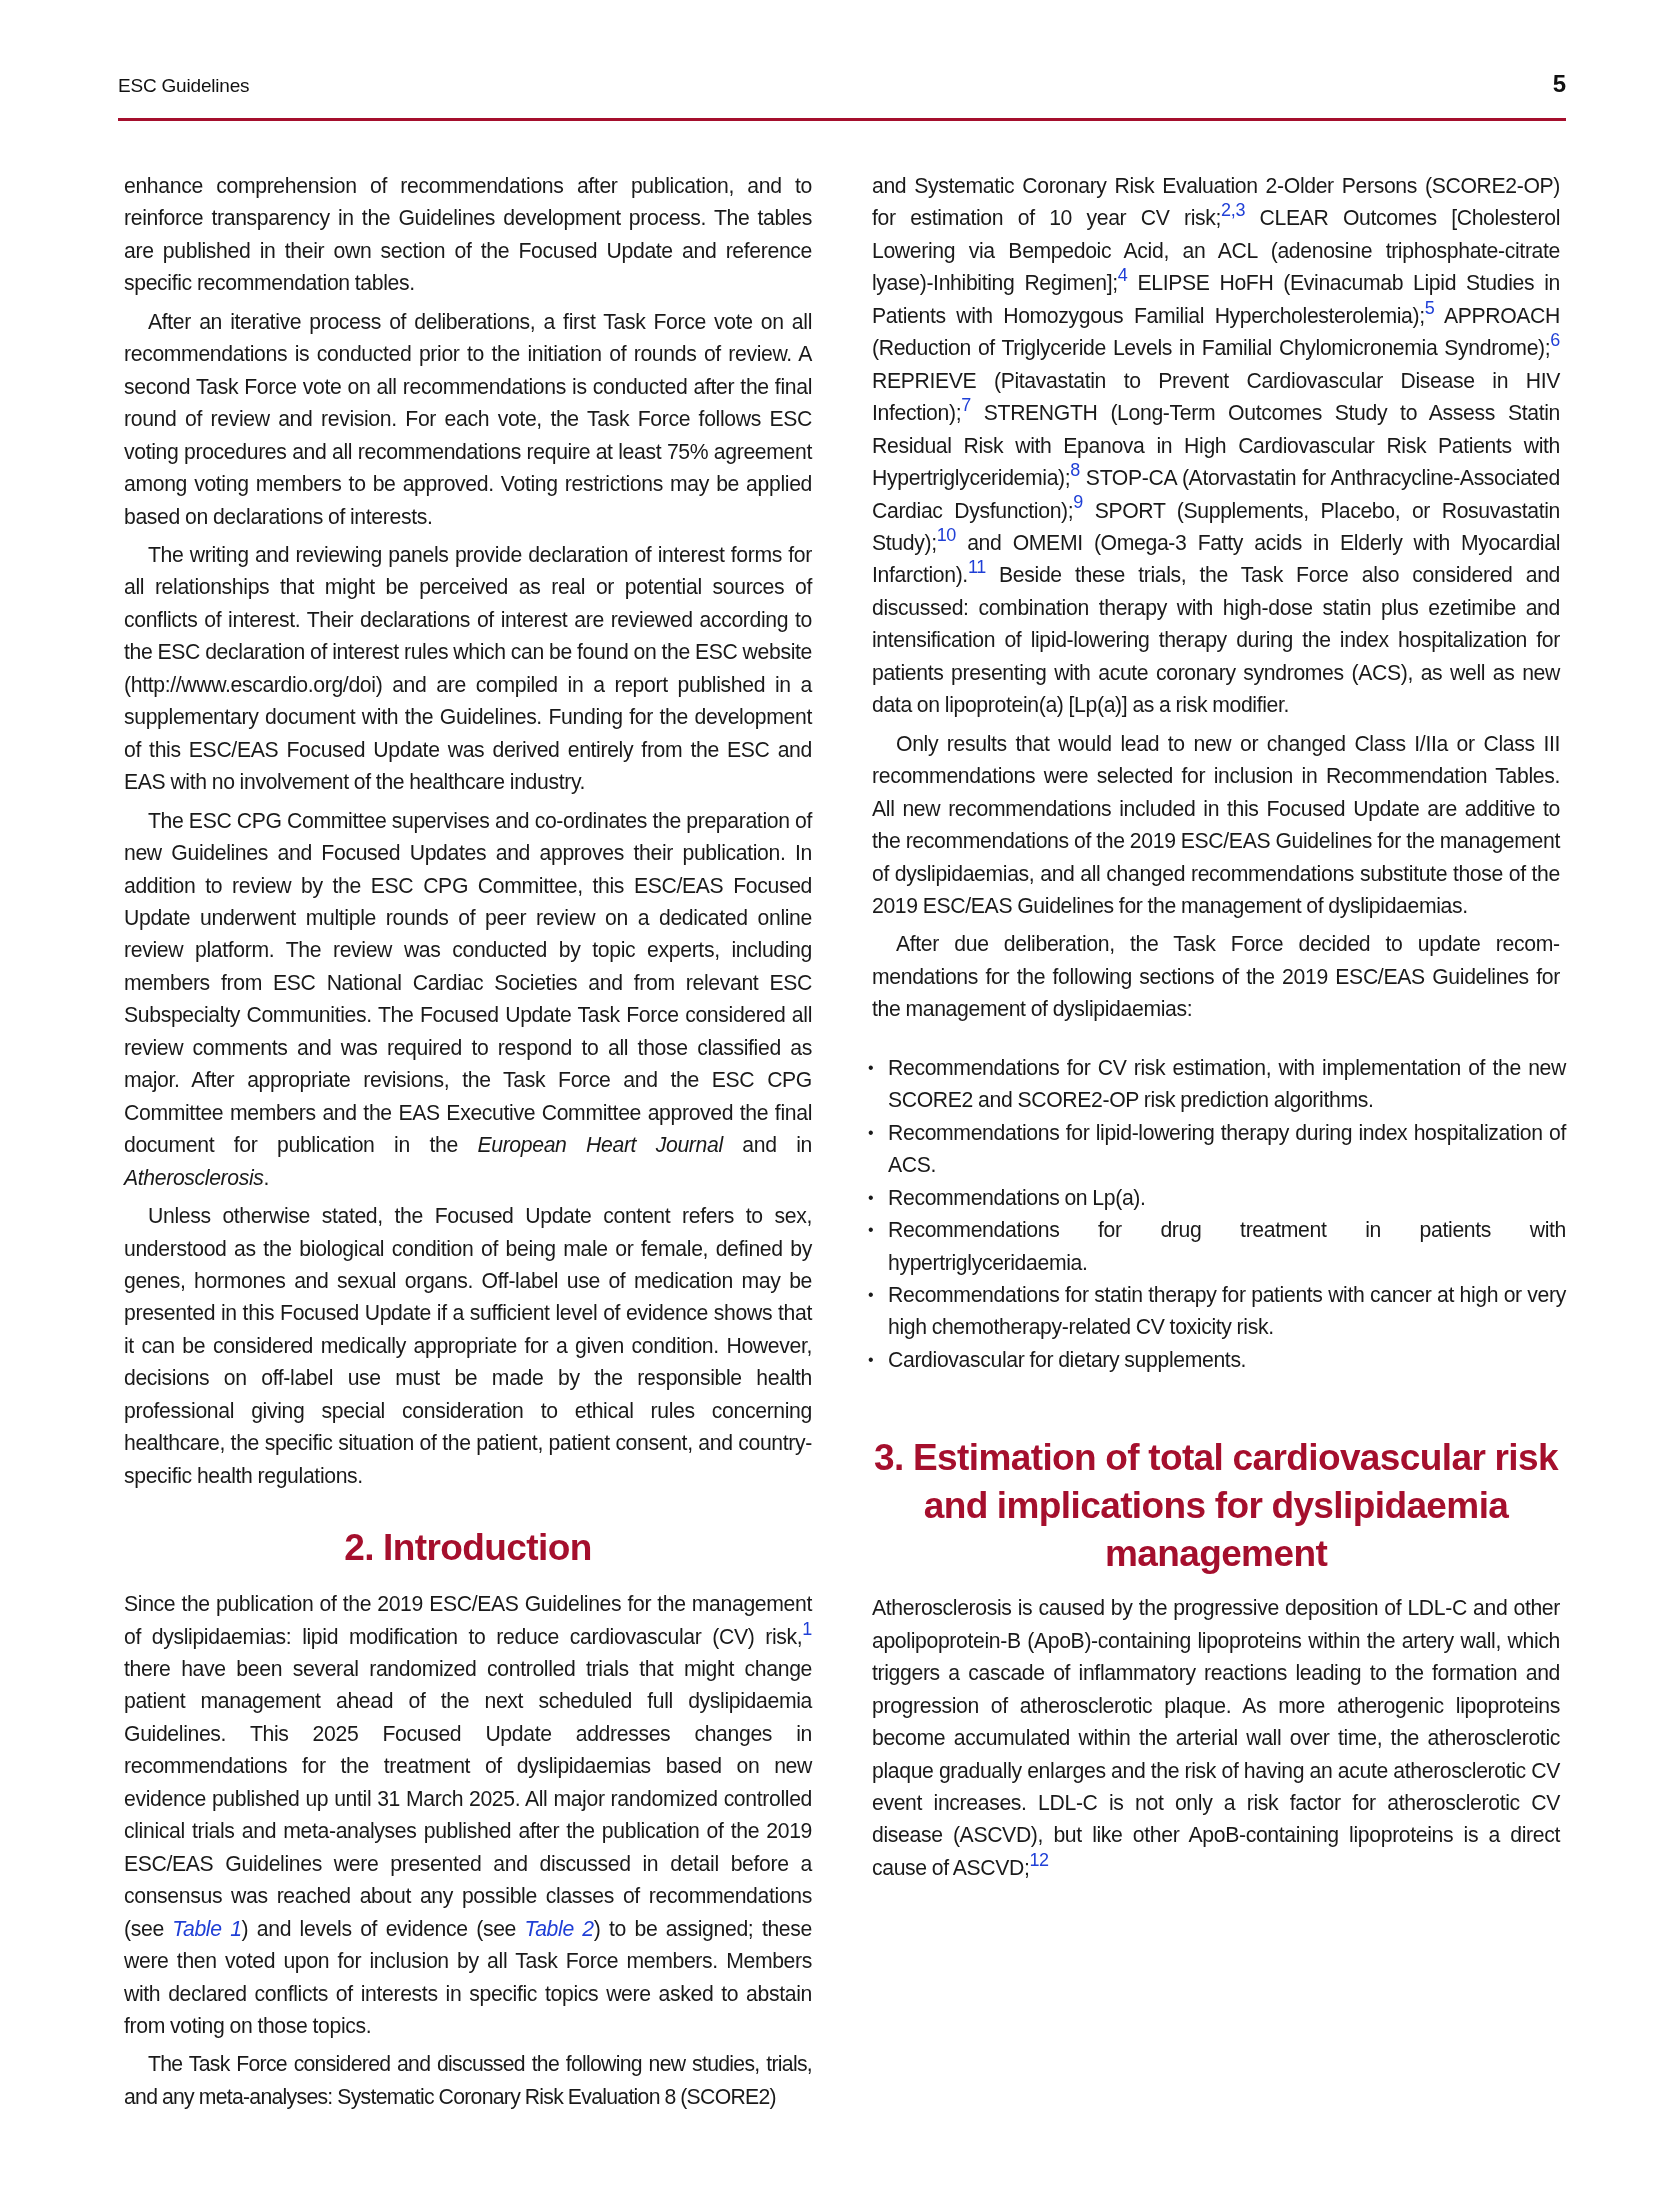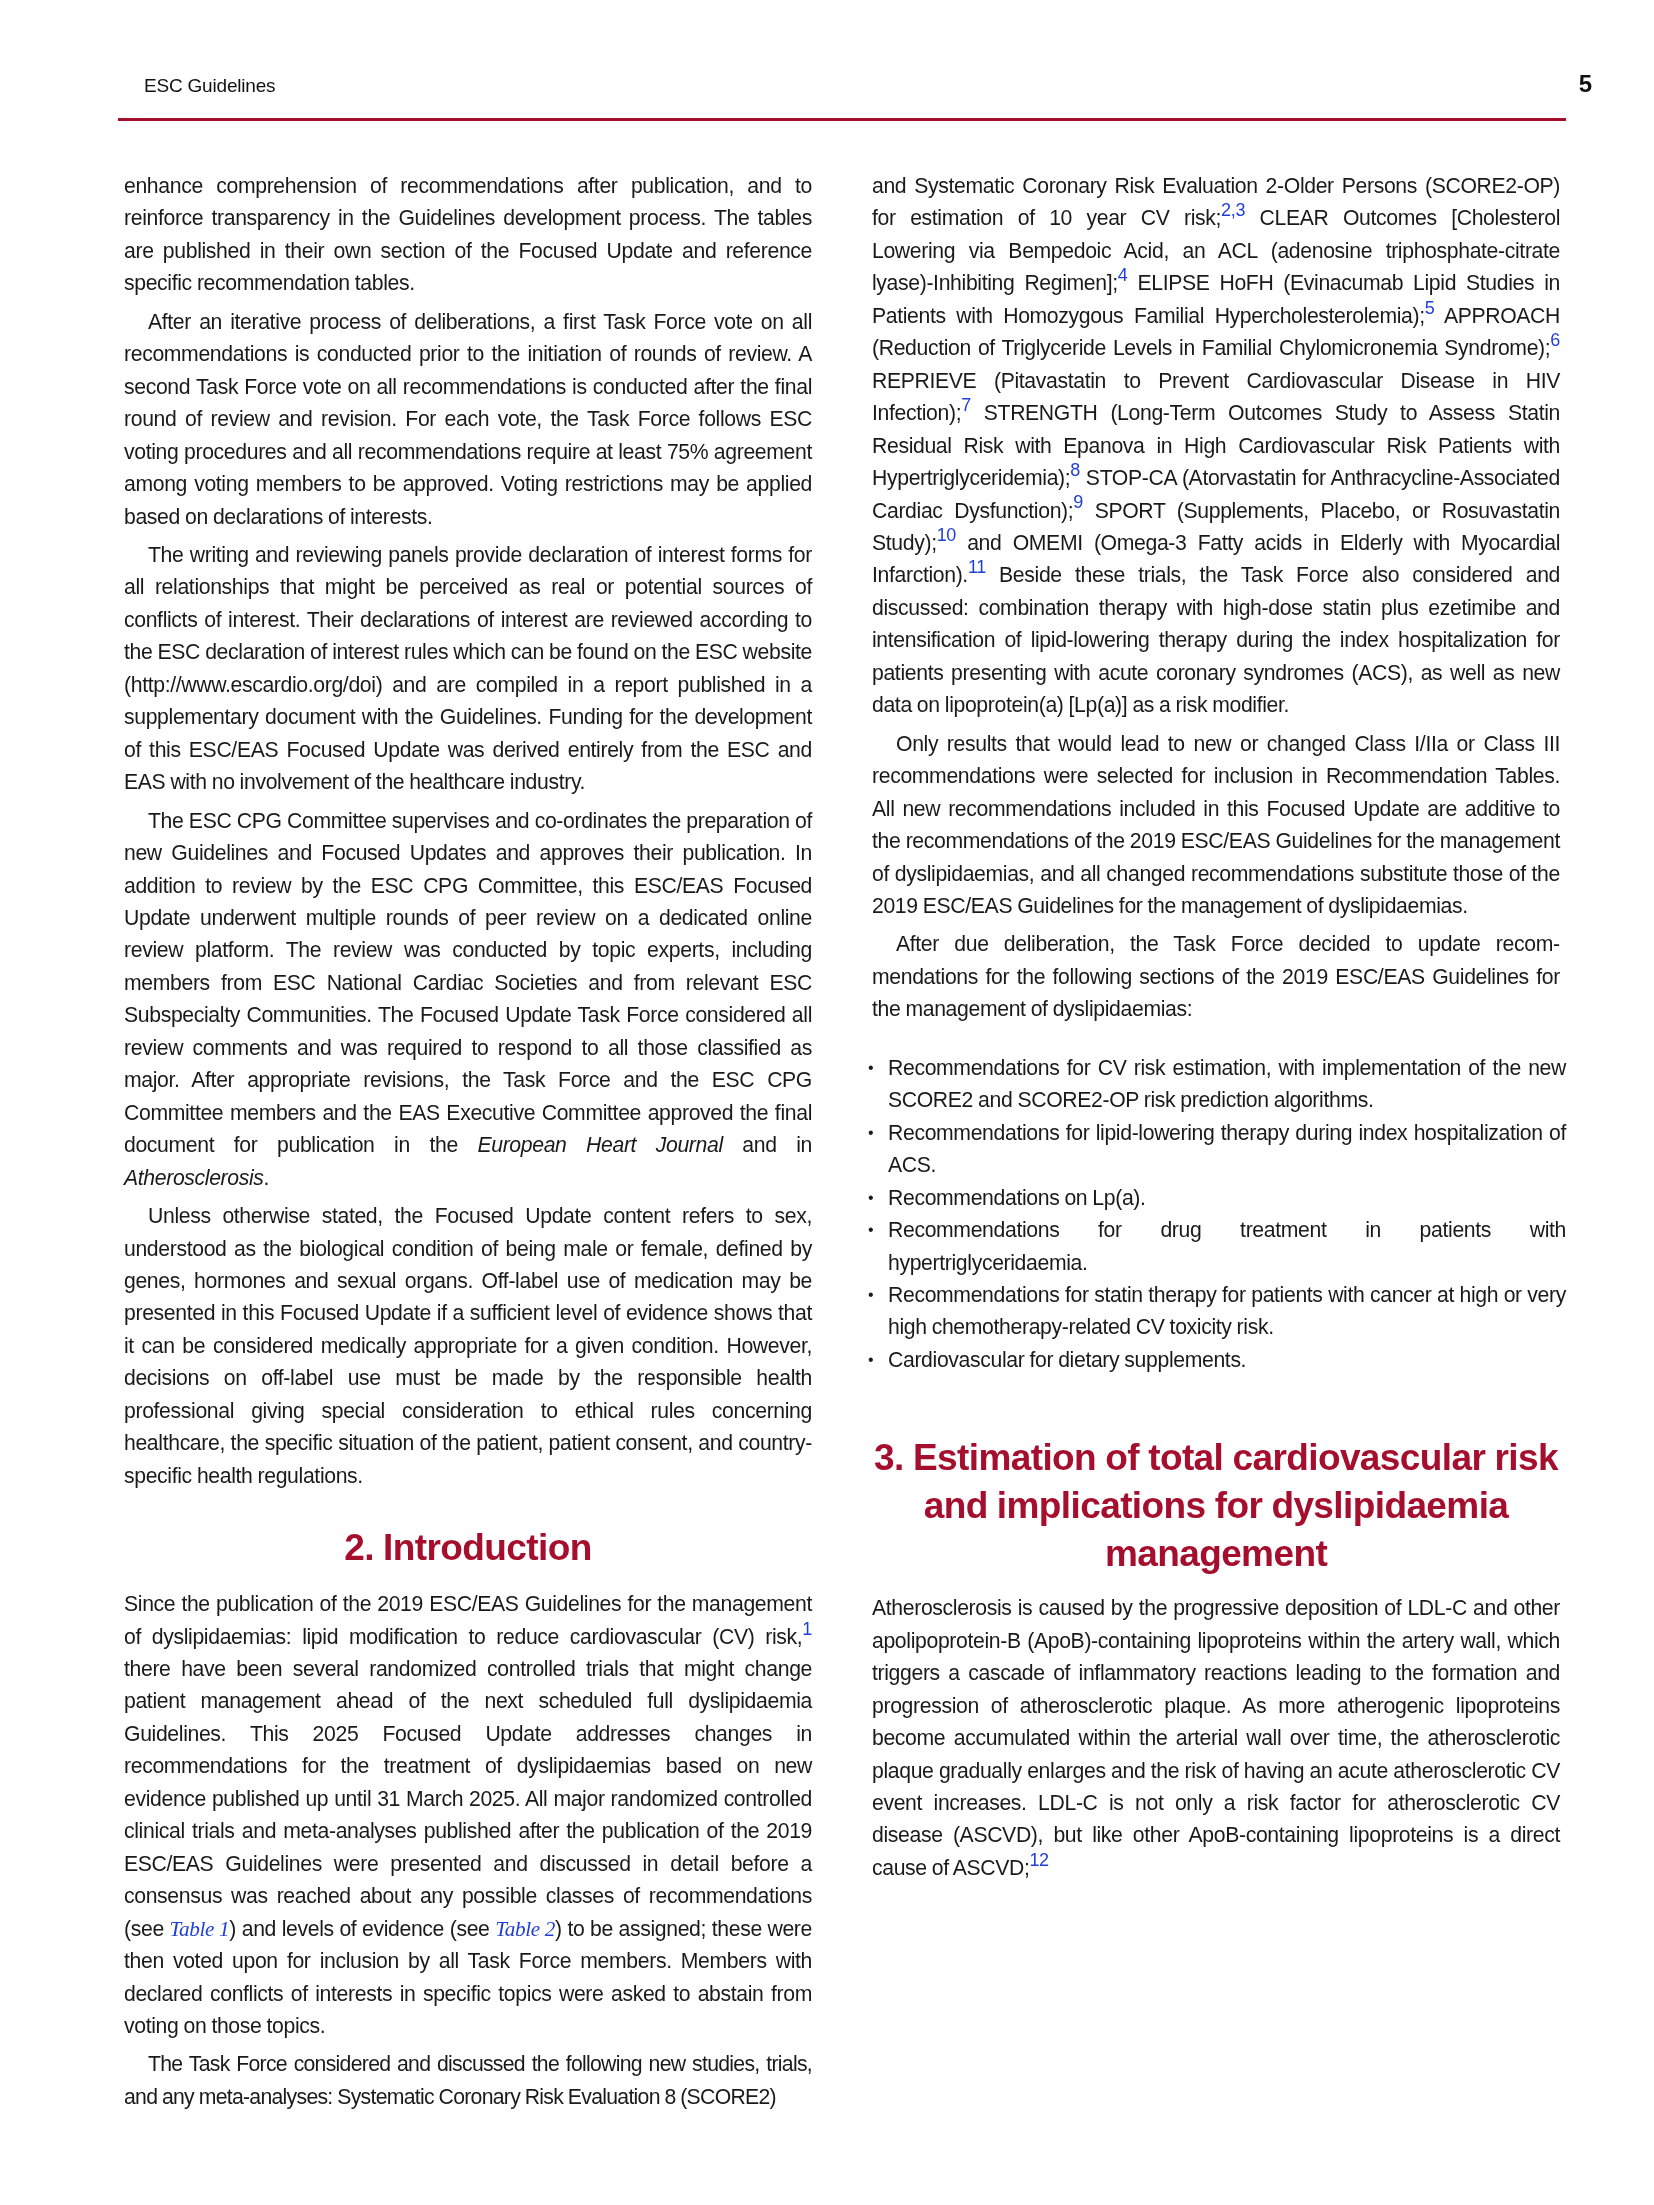--- a/index.html
+++ b/index.html
@@ -3,21 +3,21 @@
 <meta charset="utf-8">
 <style>
   html, body { margin: 0; padding: 0; background: #ffffff; }
   body {
     width: 1654px; height: 2205px; position: relative; overflow: hidden;
     font-family: "Liberation Sans", "DejaVu Sans", sans-serif;
     color: #1a1a1a;
   }
   .running-head {
     position: absolute; left: 118px; top: 70px; width: 1448px; height: 30px;
-    display: flex; justify-content: space-between; align-items: baseline; margin-left: 26px;
+    display: flex; justify-content: space-between; align-items: baseline;
   }
   .running-head .journal { font-size: 19px; letter-spacing: -0.2px; color: #111; }
   .running-head .page-no { font-size: 24px; font-weight: bold; color: #111; }
   .head-rule {
     position: absolute; left: 118px; top: 118px; width: 1448px; height: 3px;
     background: #a50f2d;
   }
   .col {
     position: absolute; top: 164px; width: 700px;
     font-size: 21.2px; line-height: 32.45px;
@@ -25,21 +25,21 @@
     letter-spacing: -0.35px; word-spacing: -0.5px;
   }
   .col.left { left: 118px; }
   .col.right { left: 866px; }
   .col p { margin: 6px; }
   .col p.indent { text-indent: 24px; }
   sup.ref {
     color: #1f3fd6; font-size: 18px; line-height: 0; vertical-align: super;
     position: relative; top: -1px;
   }
-  .link-it { color: #1f3fd6; font-style: italic; font-family: Liberation Serif, serif; }
+  .link-it { color: #1f3fd6; font-style: italic; }
   em { font-style: italic; }
   h2.section {
     margin: 0; color: #a50f2d; font-weight: bold;
     font-family: "Liberation Sans", "DejaVu Sans", sans-serif;
     letter-spacing: -0.6px; text-align: center;
   }
   h2.section.intro { font-size: 37px; line-height: 44px; margin-top: 34px; margin-bottom: 18px; }
   h2.section.estim { font-size: 37px; line-height: 48px; margin-top: 58px; margin-bottom: 14px; }
   ul.bullets { list-style: none; margin: 26px 0 0 0; padding: 0; }
   ul.bullets li { position: relative; padding-left: 22px; }

